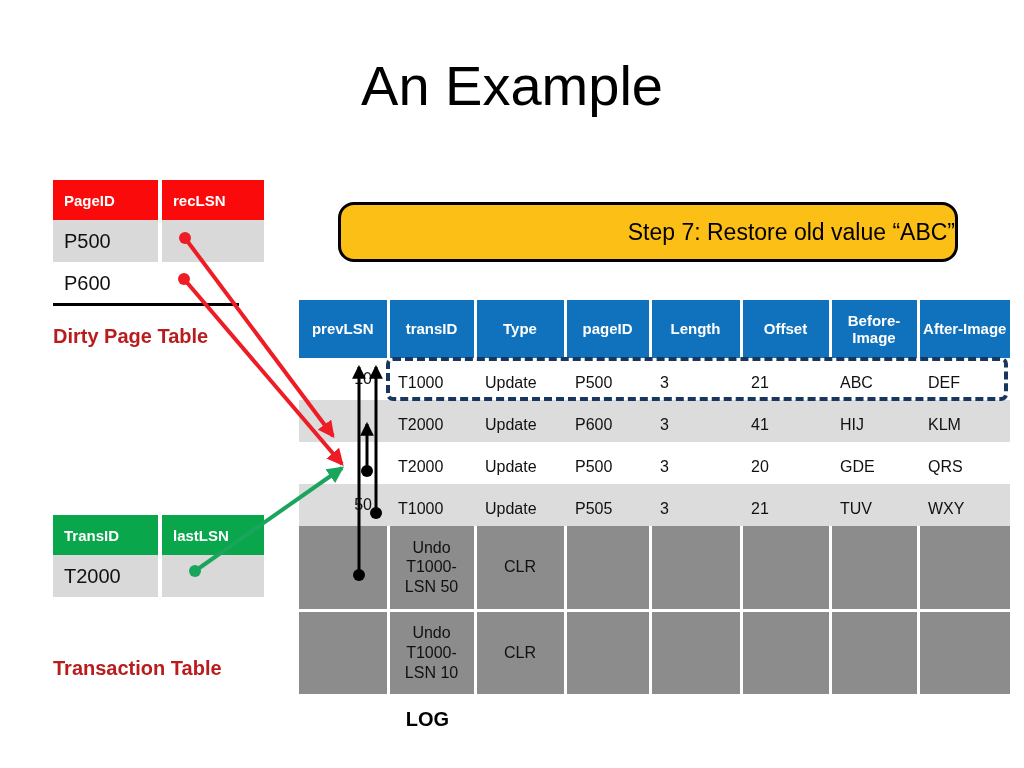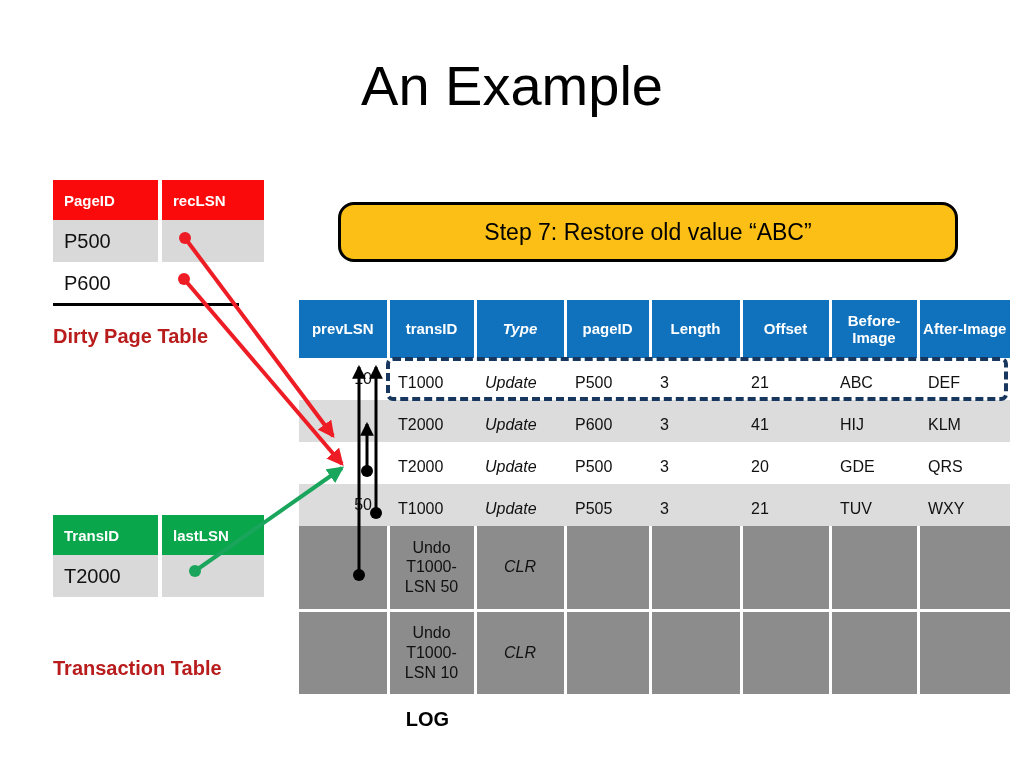--- a/index.html
+++ b/index.html
@@ -102,21 +102,21 @@
     position: absolute;
     left: 338px;
     top: 202px;
     width: 620px;
     height: 60px;
     background: #fcbf15;
     border: 3px solid #000000;
     border-radius: 16px;
     display: flex;
     align-items: center;
-    justify-content: center;
+    justify-content: flex-end;
     font-size: 23px;
     color: #000000;
     box-sizing: border-box;
   }
 
   
   #log-table {
     position: absolute;
     left: 299px;
     top: 300px;
@@ -157,21 +157,21 @@
     padding: 8px 4px;
     border-right: 3px solid #ffffff;
     border-bottom: 3px solid #ffffff;
     line-height: 1.22;
   }
   #log-table tr.r-gray td:last-child { border-right: none; }
   #log-table tr.r-gray.last td { border-bottom: none; }
 
   .c1 { width: 89px; }
   .c2 { width: 87px; }
-  .c3 { width: 90px; font-style: italic; }
+  .c3 { width: 90px; }
   .c4 { width: 85px; }
   .c5 { width: 91px; }
   .c6 { width: 89px; }
   .c7 { width: 88px; }
   .c8 { width: 92px; }
 
   
   .row-highlight {
     position: absolute;
     left: 386px;

